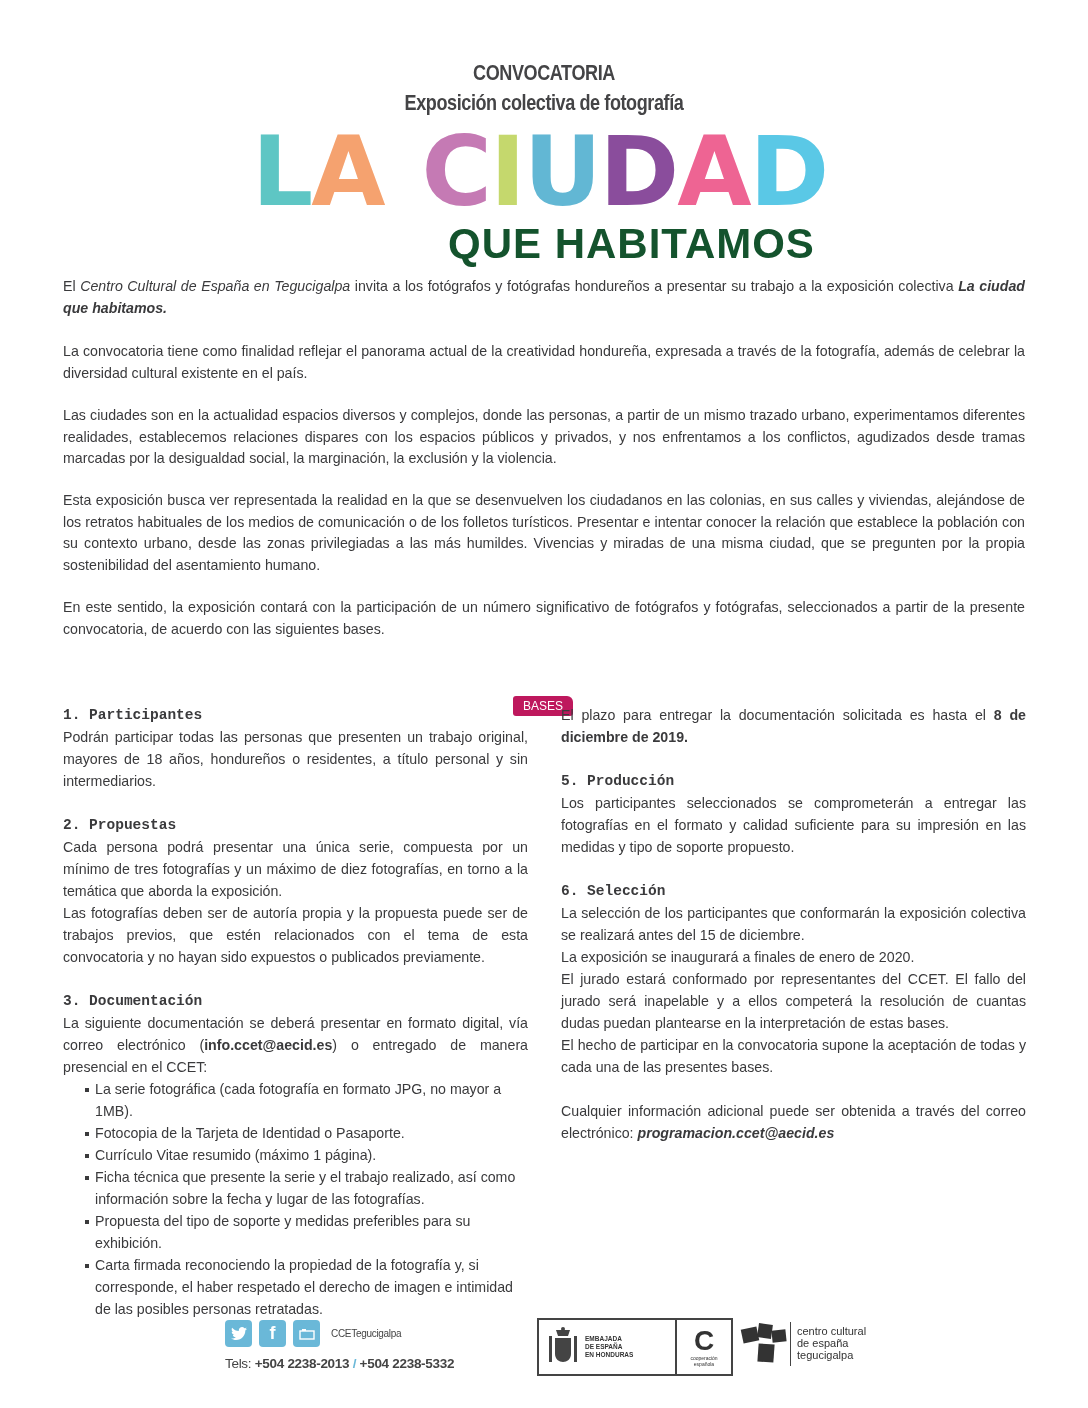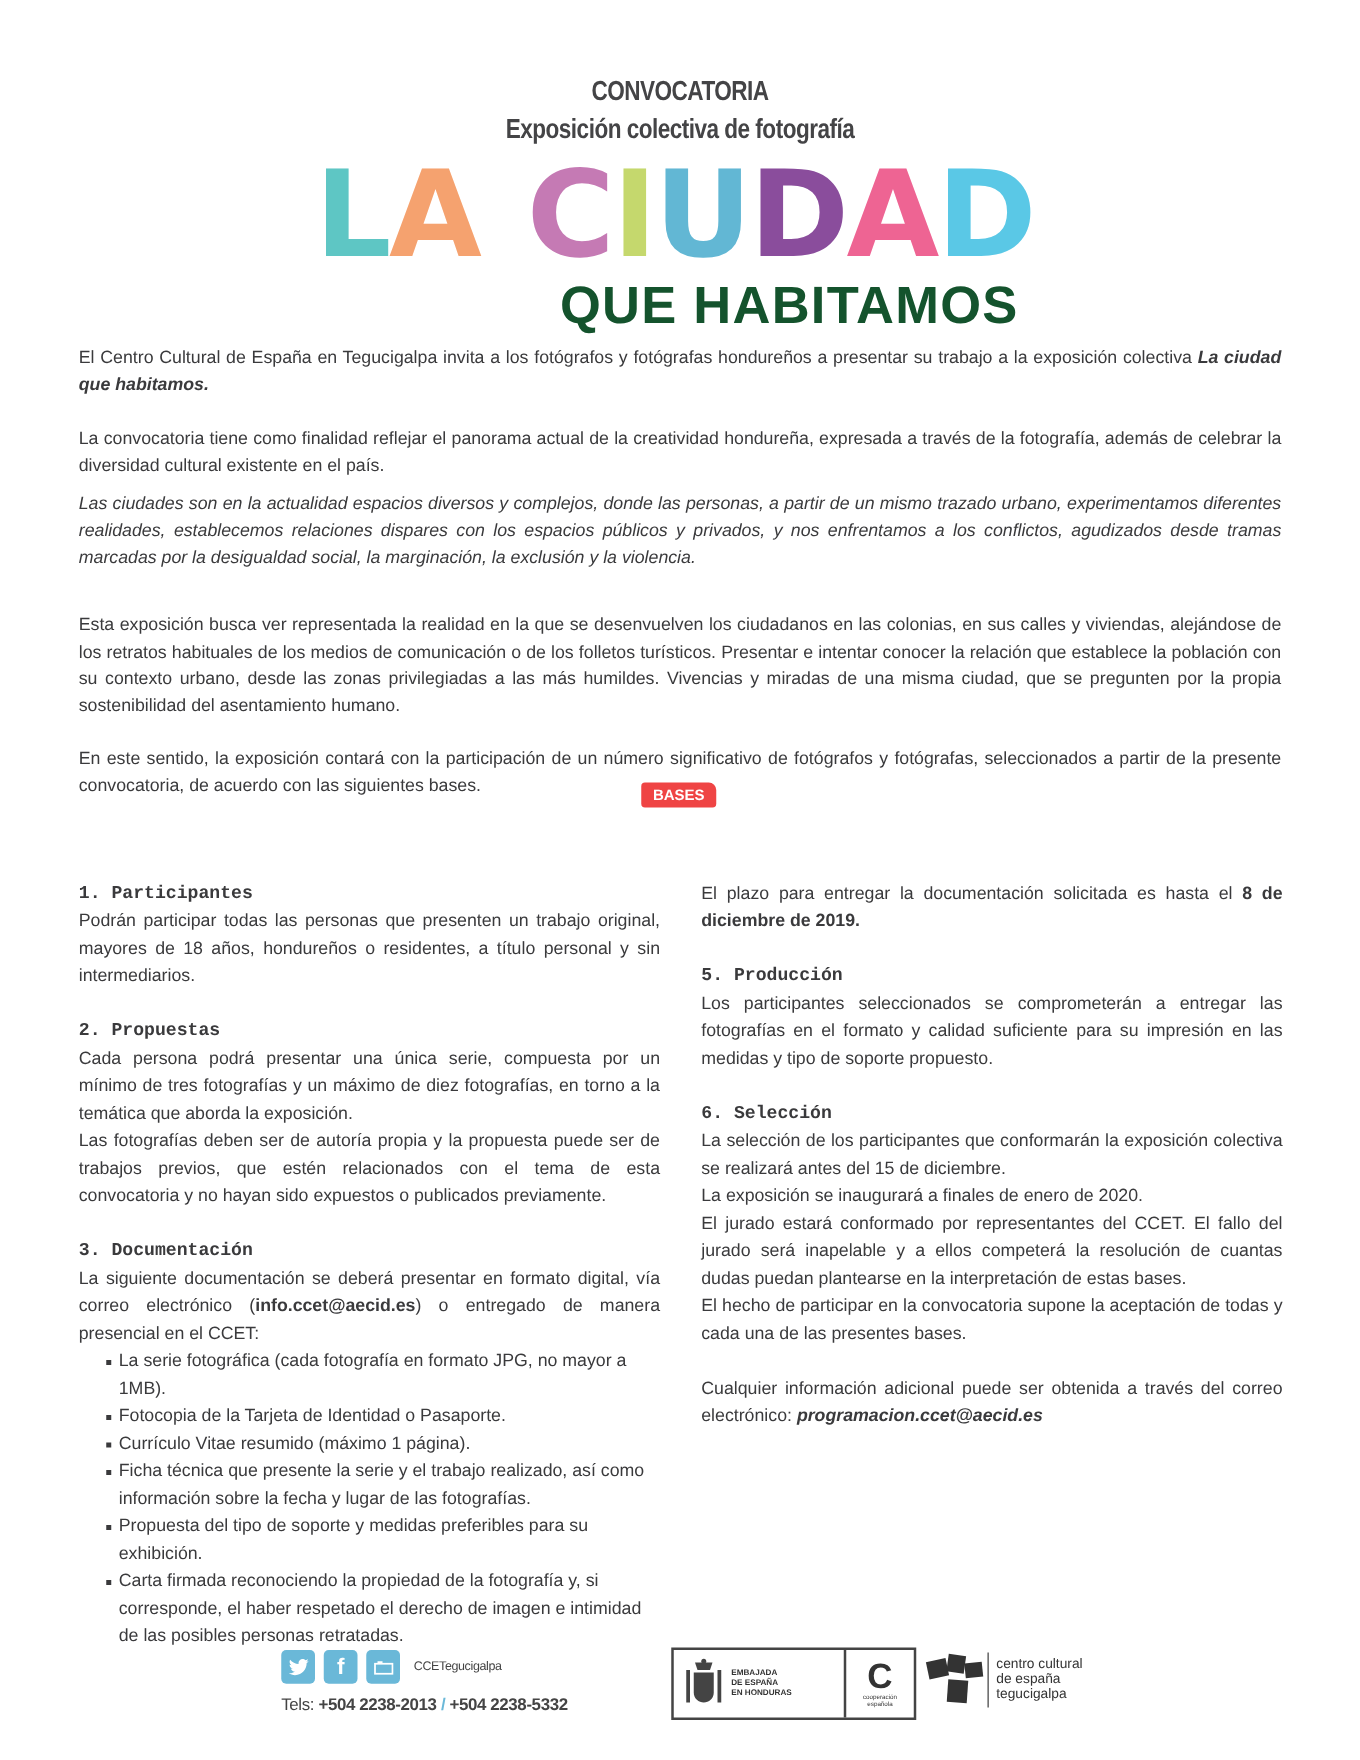--- a/index.html
+++ b/index.html
@@ -17,24 +17,24 @@
   .big-letter { font-family:"DejaVu Sans", sans-serif; font-weight:bold; font-size:96px; line-height:78px;
     letter-spacing:-2px; display:inline-block; }
   .gap { display:inline-block; width:38px; }
   .subtitle { position:absolute; left:448px; top:222px; font-family:Liberation Sans, sans-serif;
     font-weight:bold; font-size:42px; line-height:44px; color:#14532d; letter-spacing:1px; }
 
   .intro { position:absolute; left:63px; width:962px; font-size:14.2px; line-height:21.5px; color:#3a3a3c;
     text-align:justify; }
   .intro p { margin:0; }
   .ital-b { font-style:italic; font-weight:bold; }
-  .ital { }
-
-  .bases-badge { position:absolute; left:513px; top:626px; width:60px; height:20px; background:#ef4444;
-    border-radius:3px 6px 3px 3px; color:#fff; font-weight:bold; font-size:12px; line-height:20px; text-align:center; }
+  .ital { font-style:italic; }
+
+  .bases-badge { position:absolute; left:513px; top:696px; width:60px; height:20px; background:#be185d;
+    border-radius:3px 6px 3px 3px; color:#fff; font-weight:normal; font-size:12px; line-height:20px; text-align:center; }
 
   .col { position:absolute; width:465px; font-size:14.2px; line-height:22px; color:#3a3a3c; text-align:justify; }
   .col.left { left:63px; top:704px; }
   .col.right { left:561px; top:704px; }
   .sec { margin-bottom:22px; }
   .sec h3 { margin:0; font-size:14.5px; font-weight:bold; line-height:22px; color:#3a3a3c;font-family:Liberation Mono, monospace; }
   .sec p { margin:0; }
   .b { font-weight:bold; }
   ul.docs { list-style:none; margin:0; padding:0 0 0 22px; text-align:left; }
   ul.docs li { position:relative; padding-left:10px; }
@@ -79,21 +79,21 @@
     <span class="big-letter" id="tl7" style="color: rgb(90, 200, 230);">D</span>
   </div>
   <div class="subtitle">QUE HABITAMOS</div>
 
   <div class="intro" style="top:276px;">
     <p><span>El </span><span class="ital">Centro Cultural de España en Tegucigalpa</span><span> invita a los fotógrafos y fotógrafas hondureños a presentar su trabajo a la exposición colectiva </span><span class="ital-b">La ciudad que habitamos.</span></p>
   </div>
   <div class="intro" style="top:341px;">
       <p>La convocatoria tiene como finalidad reflejar el panorama actual de la creatividad hondureña, expresada a través de la fotografía, además de celebrar la diversidad cultural existente en el país.</p>
     </div>
-  <div class="intro" style="top:393px;font-style:italic;">
+  <div class="intro" style="top:405px;">
       <p>Las ciudades son en la actualidad espacios diversos y complejos, donde las personas, a partir de un mismo trazado urbano, experimentamos diferentes realidades, establecemos relaciones dispares con los espacios públicos y privados, y nos enfrentamos a los conflictos, agudizados desde tramas marcadas por la desigualdad social, la marginación, la exclusión y la violencia.</p>
     </div>
   <div class="intro" style="top:490px;">
       <p>Esta exposición busca ver representada la realidad en la que se desenvuelven los ciudadanos en las colonias, en sus calles y viviendas, alejándose de los retratos habituales de los medios de comunicación o de los folletos turísticos. Presentar e intentar conocer la relación que establece la población con su contexto urbano, desde las zonas privilegiadas a las más humildes. Vivencias y miradas de una misma ciudad, que se pregunten por la propia sostenibilidad del asentamiento humano.</p>
     </div>
   <div class="intro" style="top:597px;">
       <p>En este sentido, la exposición contará con la participación de un número significativo de fotógrafos y fotógrafas, seleccionados a partir de la presente convocatoria, de acuerdo con las siguientes bases.</p>
     </div>
 
   <div class="bases-badge">BASES</div>

